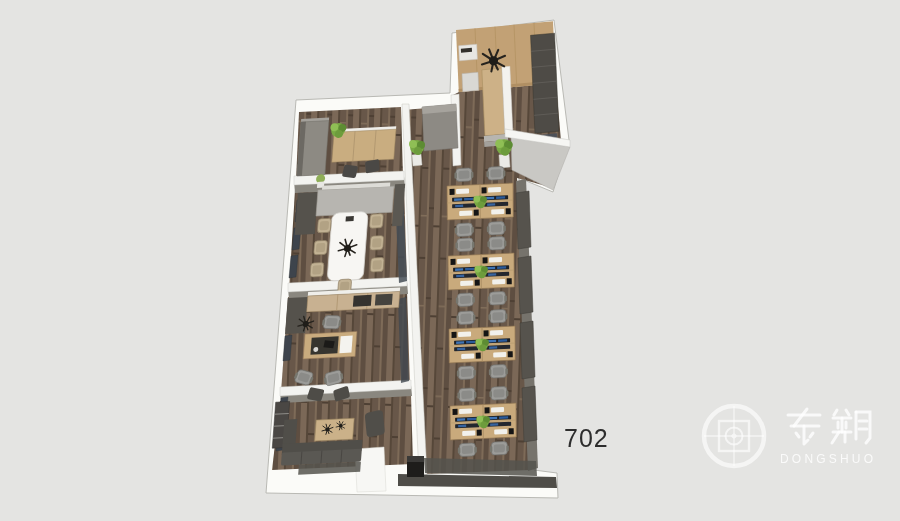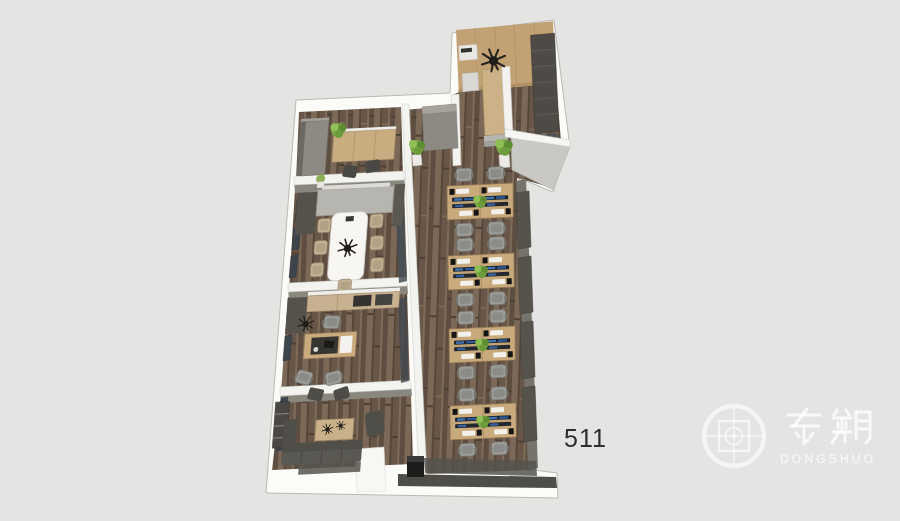--- a/index.html
+++ b/index.html
@@ -255,21 +255,21 @@
       <g>
         <rect x="6" y="22" width="13" height="26" fill="#504e49"></rect>
         <rect x="6" y="46" width="80" height="11" fill="#504e49"></rect>
         <rect x="6" y="55" width="80" height="13" rx="2" fill="#5a5853"></rect>
         <path d="M26,55V68M46,55V68M66,55V68" stroke="#45433f" stroke-width="0.8" fill="none"></path>
       </g>
       <rect x="88" y="18" width="18" height="25" rx="4" fill="#504e49" transform="rotate(-10 97 30)"></rect>
     </g>
   </svg>
 
-  <div class="unit-label">511</div>
+  <div class="unit-label">702</div>
 
   <div class="watermark">
     <svg width="76" height="76" viewBox="-38 -38 76 76">
       <g stroke="rgba(255,255,255,0.62)" fill="none">
         <circle r="30" stroke-width="4.5"></circle>
         <line x1="-30" y1="0" x2="30" y2="0" stroke-width="1.3"></line>
         <line x1="0" y1="-30" x2="0" y2="30" stroke-width="1.3"></line>
         <rect x="-15" y="-15" width="30" height="30" stroke-width="2.4"></rect>
         <circle r="8.5" stroke-width="2"></circle>
         <circle r="2" stroke-width="1.2"></circle>

